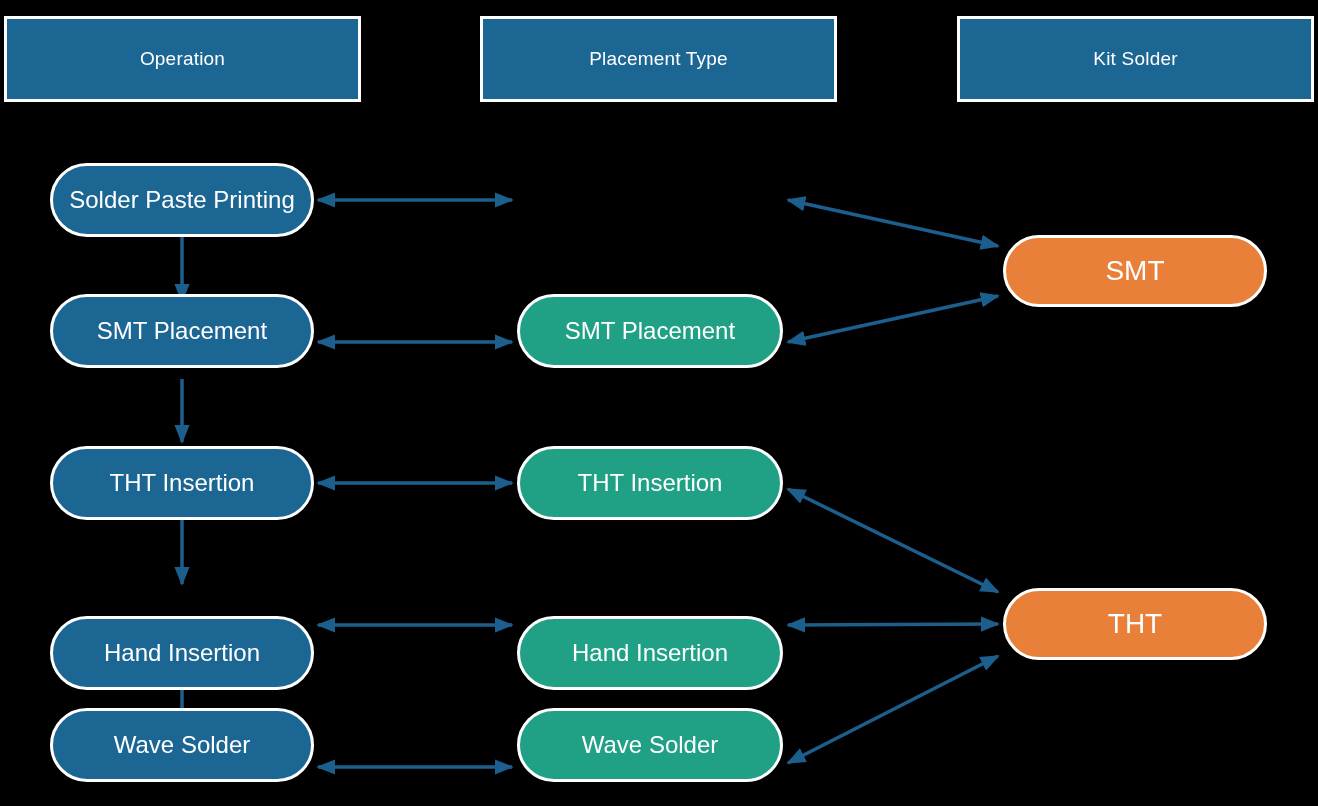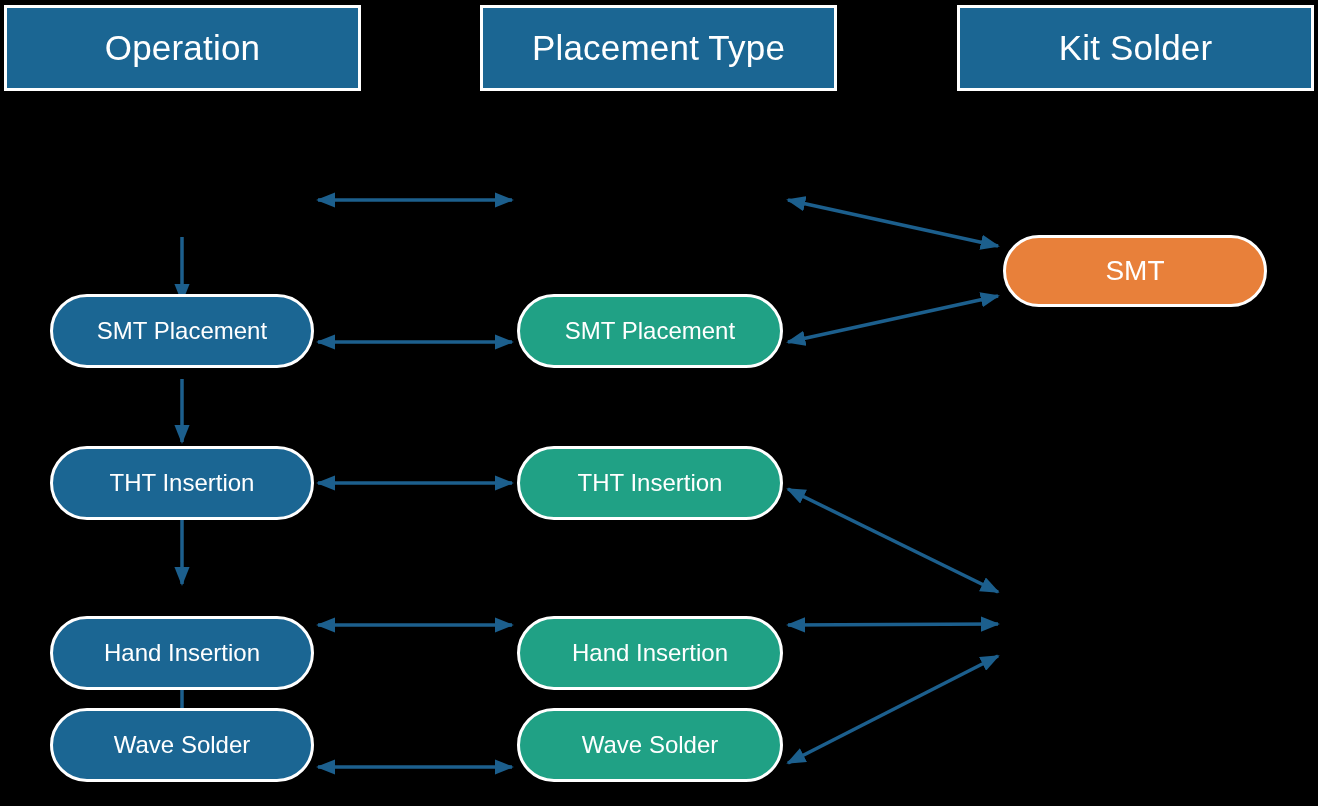--- a/index.html
+++ b/index.html
@@ -16,27 +16,27 @@
   .canvas{
     position:relative;
     width:1318px;height:806px;
     background:var(--bg);
     overflow:hidden;
   }
   .canvas svg{position:absolute;left:0;top:0;}
   .canvas svg line{stroke:var(--arrow);stroke-width:3.5px;}
   .canvas svg marker path{fill:var(--arrow);}
   .header{
-    position:absolute;top:5px;height:86px;width:357px;
+    position:absolute;top:16px;height:86px;width:357px;
     box-sizing:border-box;
     background:var(--blue);
     border:3px solid var(--border);
     color:var(--text);
     display:flex;align-items:center;justify-content:center;
-    font-size:35px;letter-spacing:0.2px;
+    font-size:19px;letter-spacing:0.2px;
   }
   .node{
     position:absolute;height:74px;
     box-sizing:border-box;
     border:3px solid var(--border);
     border-radius:37px;
     color:var(--text);
     display:flex;align-items:center;justify-content:center;
     font-size:24px;white-space:nowrap;
   }
@@ -73,25 +73,27 @@
     <line x1="788" y1="342" x2="998" y2="296" marker-start="url(#ah)" marker-end="url(#ah)"></line>
     <line x1="788" y1="489" x2="998" y2="592" marker-start="url(#ah)" marker-end="url(#ah)"></line>
     <line x1="788" y1="625" x2="998" y2="624" marker-start="url(#ah)" marker-end="url(#ah)"></line>
     <line x1="788" y1="763" x2="998" y2="656" marker-start="url(#ah)" marker-end="url(#ah)"></line>
   </svg>
 
   <div class="header" style="left:4px">Operation</div>
   <div class="header" style="left:480px">Placement Type</div>
   <div class="header" style="left:957px">Kit Solder</div>
 
+  <div class="node op row1">Solder Paste Printing</div>
   <div class="node op row2">SMT Placement</div>
   <div class="node op row3">THT Insertion</div>
   <div class="node op row4">Hand Insertion</div>
   <div class="node op row5">Wave Solder</div>
 
   <div class="node res row2">SMT Placement</div>
   <div class="node res row3">THT Insertion</div>
   <div class="node res row4">Hand Insertion</div>
   <div class="node res row5">Wave Solder</div>
 
   <div class="node kit kit-smt">SMT</div>
+  <div class="node kit kit-tht">THT</div>
 
 </div>
 
 </body></html>

